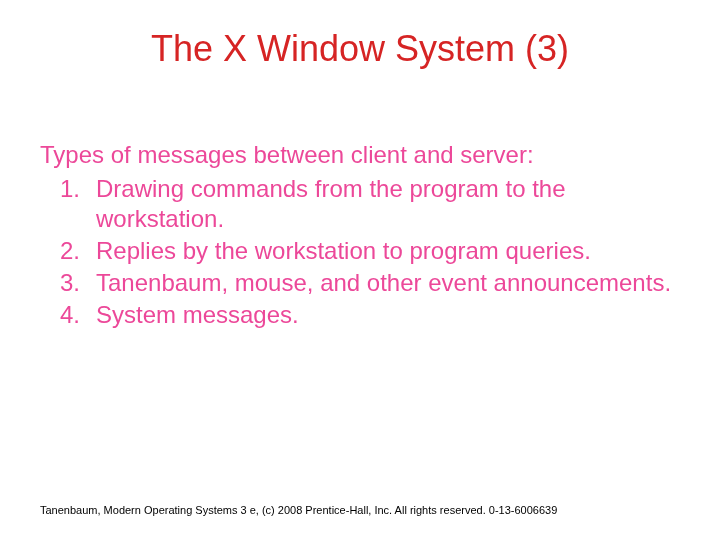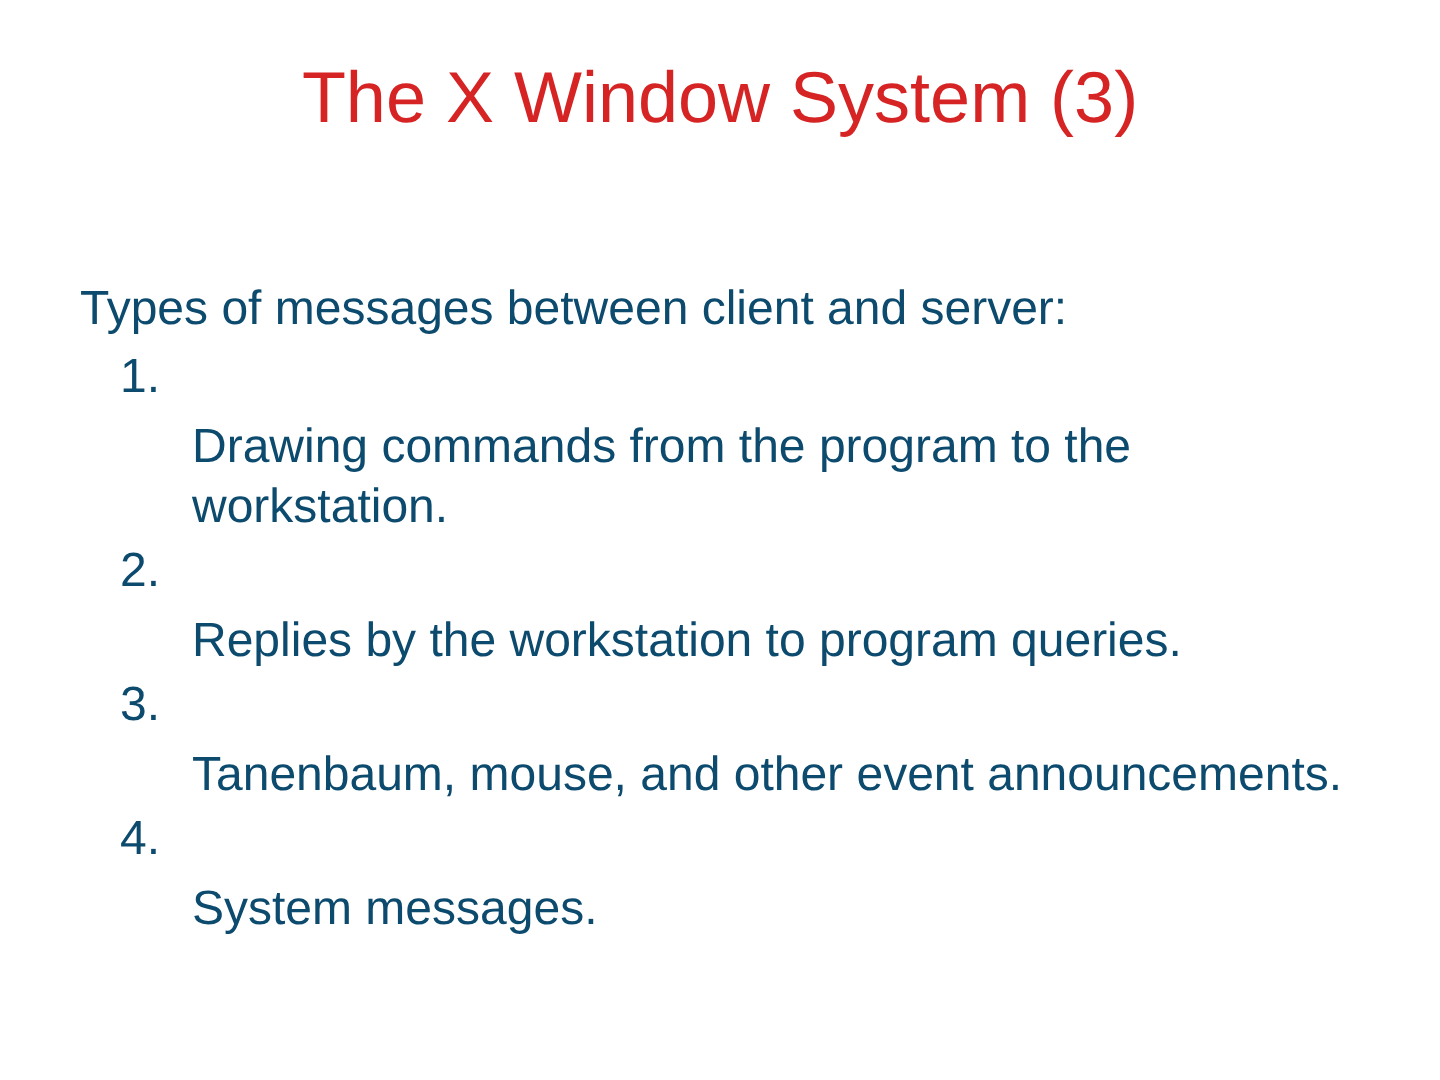--- a/index.html
+++ b/index.html
@@ -23,42 +23,41 @@
     }
     .title {
       color: #d62424;
       font-size: 36px;
       text-align: center;
       font-weight: normal;
       margin-top: 8px;
       margin-bottom: 70px;
     }
     .body {
-      color: #0c4a6e;
+      color: #ec4899;
       font-size: 24px;
       line-height: 1.25;
     }
     .intro {
       margin-bottom: 4px;
     }
     .list {
       padding-left: 20px;
     }
     .item {
       display: flex;
       margin-bottom: 2px;
     }
     .num {
       min-width: 36px;
       text-align: left;
       padding-left: 0;
     }
     .text {
       flex: 1;
-      margin-top: 35px;
     }
     .footer {
       position: absolute;
       bottom: 24px;
       left: 40px;
       right: 40px;
       font-size: 11px;
       color: #000000;
     }
   </style>
@@ -84,13 +83,14 @@
         <div class="num">3.</div>
         <div class="text">Tanenbaum, mouse, and other event announcements.</div>
       </div>
       <div class="item">
         <div class="num">4.</div>
         <div class="text">System messages.</div>
       </div>
     </div>
   </div>
 
+  <div class="footer">Tanenbaum, Modern Operating Systems 3 e, (c) 2008 Prentice-Hall, Inc. All rights reserved. 0-13-6006639</div>
 </div>
 
 </body></html>

